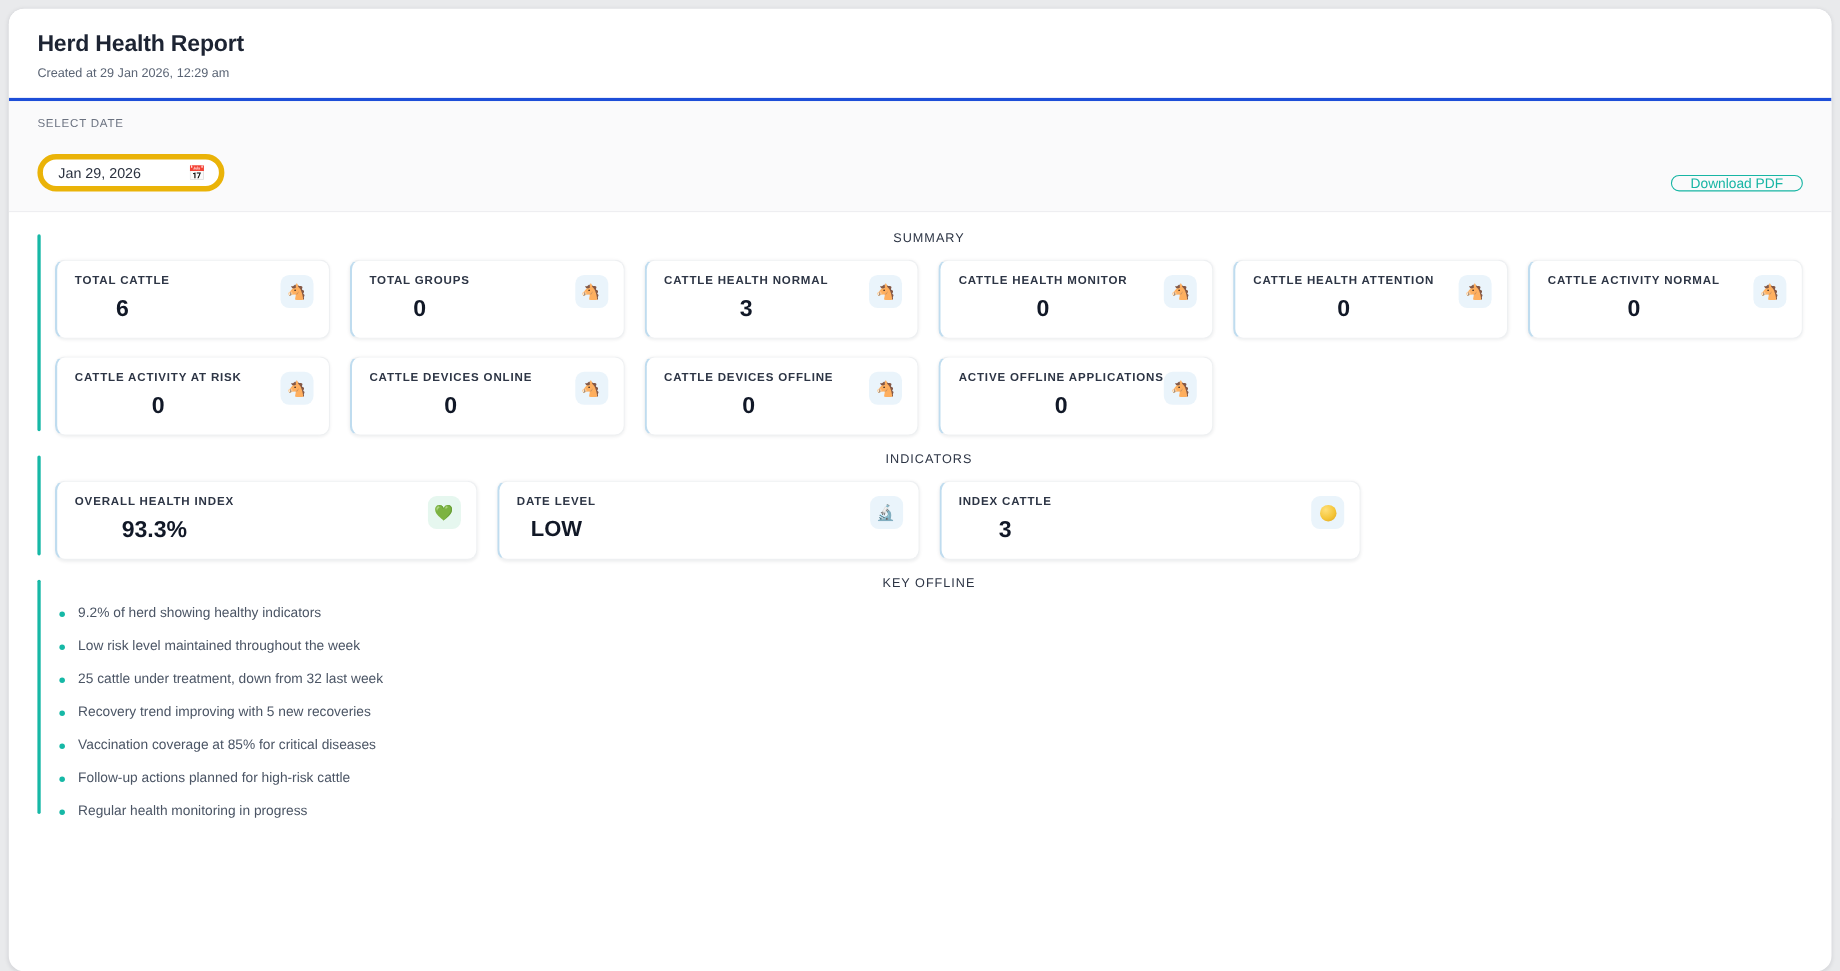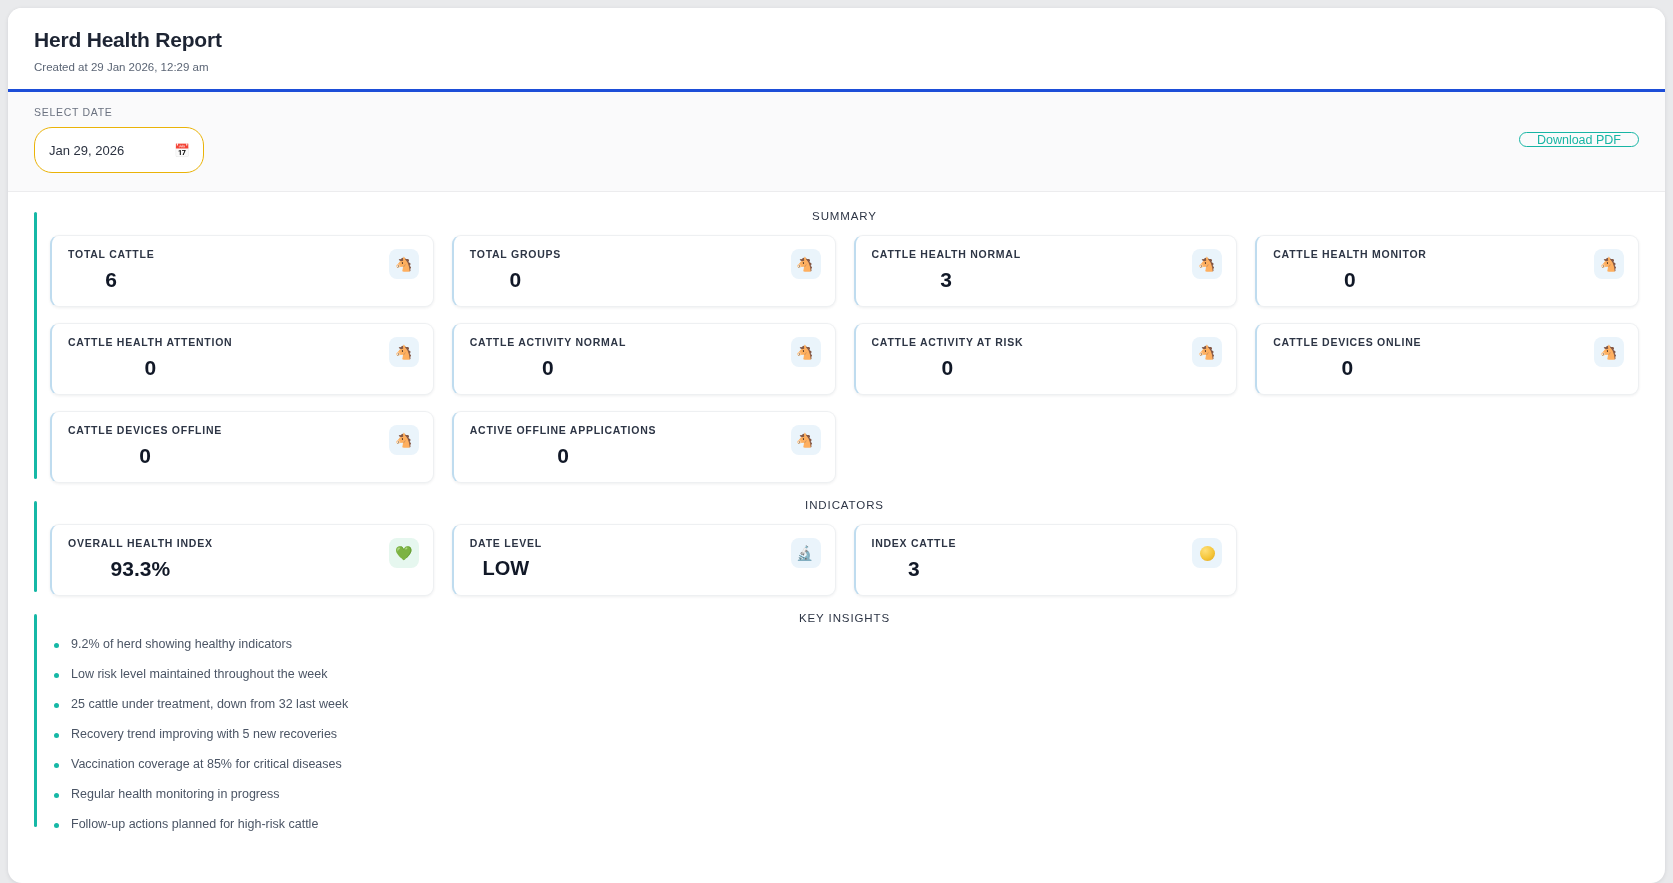--- a/index.html
+++ b/index.html
@@ -40,41 +40,42 @@
     margin-top: 9px;
     font-size: 11.5px;
     color: #5b6575;
   }
 
   
   .controls-bar {
     background: #fafafb;
     padding: 14px 26px 18px 26px;
     display: flex;
-    align-items: center;
+    align-items: flex-end;
     justify-content: space-between;
     border-bottom: 1px solid #ececee;
   }
   .date-block { display: flex; flex-direction: column; }
   .date-label {
     font-size: 10.5px;
     letter-spacing: 0.7px;
     color: #6b7280;
     margin-bottom: 9px;
   }
   .date-input {
     width: 170px;
-    height: 46px;
-    border: 1px solid #eab308;
+    height: 34px;
+    border: 5px solid #eab308;
     border-radius: 18px;
     background: #ffffff;
     display: flex;
     align-items: center;
     padding: 0 12px 0 14px;
     justify-content: space-between;
+    margin-top: 13px;
   }
   .date-value { font-size: 13px; color: #2b3240; }
   .cal-icon { font-size: 13px; line-height: 1; }
 
   .download-btn {
     height: 15px;
     padding: 0 17px;
     border: 1.5px solid #17b5a4;
     border-radius: 16px;
     background: transparent;
@@ -104,21 +105,21 @@
   }
   .section-title {
     font-size: 11.5px;
     letter-spacing: 0.9px;
     color: #2d3545;
     margin-bottom: 13px;
   }
 
   .card-grid {
     display: grid;
-    grid-template-columns: repeat(4, 1fr);
+    grid-template-columns: repeat(6, 1fr);
     gap: 16px 18px;
   }
   .card-grid.indicators { grid-template-columns: repeat(4, 1fr); }
 
   .stat-card {
     background: #ffffff;
     border: 1px solid #eef0f2;
     border-left: 2px solid #bfdcef;
     border-radius: 9px;
     box-shadow: 0 1px 3px rgba(16,24,40,0.07);
@@ -319,21 +320,21 @@
           <span class="stat-icon yellow">
               <span class="dot-icon"></span>
             </span>
         </div>
 
         <div style="visibility:hidden"></div>
       </div>
     </div>
 
     <div class="section">
-      <div class="section-title">KEY INSIGHTS</div>
+      <div class="section-title">KEY OFFLINE</div>
       <ul class="insights-list">
         <li class="insight-item">
           <span class="insight-bullet"></span>
           <span>9.2% of herd showing healthy indicators</span>
         </li>
         <li class="insight-item">
           <span class="insight-bullet"></span>
           <span>Low risk level maintained throughout the week</span>
         </li>
         <li class="insight-item">
@@ -343,23 +344,23 @@
         <li class="insight-item">
           <span class="insight-bullet"></span>
           <span>Recovery trend improving with 5 new recoveries</span>
         </li>
         <li class="insight-item">
           <span class="insight-bullet"></span>
           <span>Vaccination coverage at 85% for critical diseases</span>
         </li>
         <li class="insight-item">
           <span class="insight-bullet"></span>
+          <span>Follow-up actions planned for high-risk cattle</span>
+        </li>
+        <li class="insight-item">
+          <span class="insight-bullet"></span>
           <span>Regular health monitoring in progress</span>
-        </li>
-        <li class="insight-item">
-          <span class="insight-bullet"></span>
-          <span>Follow-up actions planned for high-risk cattle</span>
         </li>
       </ul>
     </div>
 
   </div>
 </div>
 
 </body></html>

